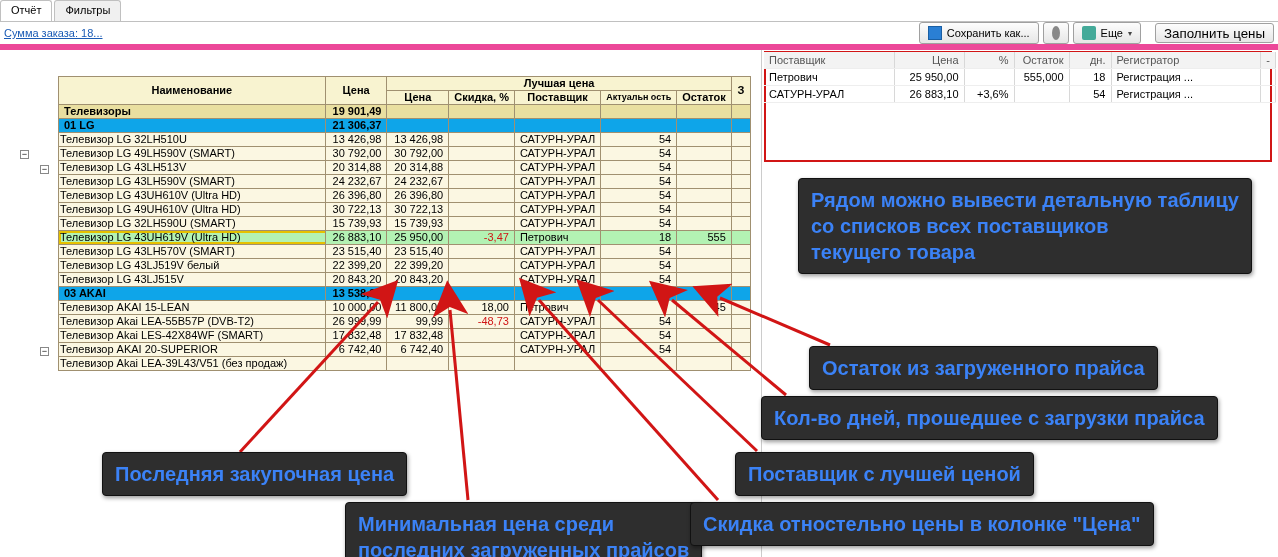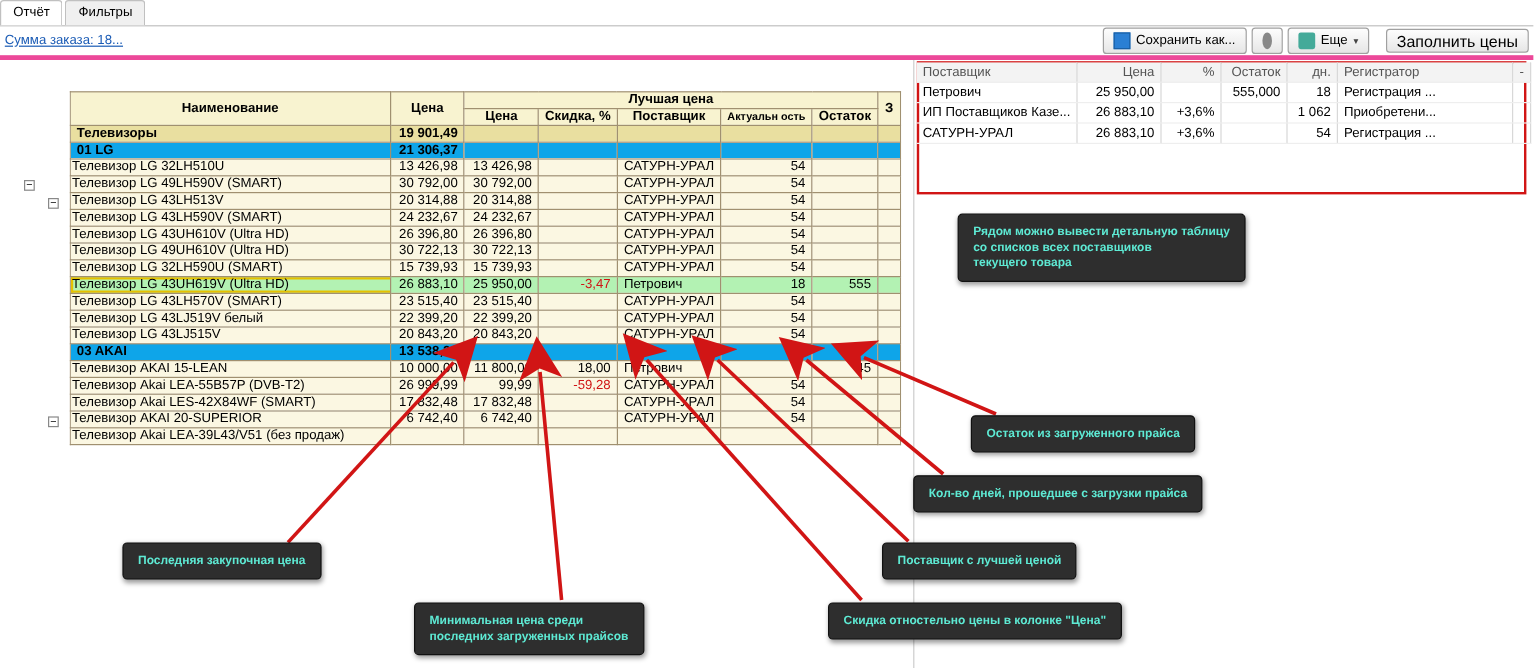--- a/index.html
+++ b/index.html
@@ -4,21 +4,21 @@
 <style>
   * { box-sizing: border-box; }
   body { margin: 0; font-family: Arial, sans-serif; font-size: 11px; background: #fff; color: #000; width: 1278px; height: 557px; position: relative; overflow: hidden; }
 
   
   .tabs { display: flex; border-bottom: 1px solid #c0c0c0; height: 22px; }
   .tab { padding: 3px 10px; border: 1px solid #c0c0c0; border-bottom: none; background: #f0f0f0; margin-right: 2px; border-radius: 3px 3px 0 0; cursor: pointer; }
   .tab.active { background: #fff; }
 
   
-  .toolbar { display: flex; align-items: center; height: 28px; padding: 2px 4px; gap: 4px; border-bottom: 4px solid #ec4899; }
+  .toolbar { display: flex; align-items: center; height: 28px; padding: 2px 4px; gap: 4px; border-bottom: 6px solid #ec4899; }
   .toolbar .sum-label { color: #1a5bb5; text-decoration: underline; flex: 0 0 auto; }
   .toolbar .spacer { flex: 1 1 auto; }
   .btn { display: inline-flex; align-items: center; gap: 5px; height: 22px; padding: 0 8px; border: 1px solid #a0a0a0; border-radius: 3px; background: linear-gradient(#fdfdfd,#e6e6e6); cursor: pointer; font-size: 11px; }
   .btn .ic { display: inline-block; width: 14px; height: 14px; }
   .ic-filter { background: linear-gradient(#5bd,#39c); clip-path: polygon(0 0,100% 0,60% 50%,60% 100%,40% 100%,40% 50%); }
   .ic-save { background: #2a7fd4; border: 1px solid #1a5fa4; }
   .ic-gear { background: #888; border-radius: 50%; }
   .ic-more { background: #4a9; border-radius: 2px; }
   .drop { font-size: 8px; color: #444; }
 
@@ -62,21 +62,21 @@
   
   .fill-btn { display: inline-flex; align-items: center; padding: 0 8px; height: 20px; border: 1px solid #a0a0a0; border-radius: 3px; background: linear-gradient(#fdfdfd,#e6e6e6); cursor: pointer; margin-bottom: 2px; }
   .right-box { border: 2px solid #d11515; position: absolute; left: 2px; top: 1px; right: 6px; height: 111px; }
   table.sup { border-collapse: collapse; width: 100%; }
   table.sup th, table.sup td { border-right: 1px solid #d8d8d8; border-bottom: 1px solid #eee; padding: 2px 5px; height: 16px; font-size: 11px; white-space: nowrap; }
   table.sup th { background: #f3f3f3; font-weight: normal; color: #555; text-align: left; }
   table.sup td.num { text-align: right; }
   .sc-name { width: 130px; } .sc-price { width: 70px; } .sc-pct { width: 50px; } .sc-rem { width: 55px; } .sc-dn { width: 42px; } .sc-reg { }
 
   
-  .callout { position: absolute; background: #2e2e2e; color: #5eead4; padding: 8px 12px; border: 1px solid #111; border-radius: 4px; font-size: 10px; font-weight: bold; line-height: 1.3; box-shadow: 1px 2px 4px rgba(0,0,0,.4); z-index: 40; }
+  .callout { position: absolute; background: #2e2e2e; color: #3b82f6; padding: 8px 12px; border: 1px solid #111; border-radius: 4px; font-size: 20px; font-weight: bold; line-height: 1.3; box-shadow: 1px 2px 4px rgba(0,0,0,.4); z-index: 40; }
   svg.arrows { position: absolute; left: 0; top: 0; width: 1278px; height: 557px; pointer-events: none; z-index: 30; }
 </style>
 </head>
 <body>
 
 <div class="tabs">
   <div class="tab active">Отчёт</div>
   <div class="tab">Фильтры</div>
 </div>
 
@@ -291,21 +291,21 @@
               <td class="num">18,00</td>
               <td class="col-supp">Петрович</td>
               <td class="num"></td>
               <td class="num">45</td>
               <td></td>
             </tr>
             <tr class="lvl2">
               <td class="col-name">Телевизор Akai LEA-55B57P (DVB-T2)</td>
               <td class="num">26 999,99</td>
               <td class="num">99,99</td>
-              <td class="num"><span class="neg">-59,28</span></td>
+              <td class="num"><span class="neg">-48,73</span></td>
               <td class="col-supp">САТУРН-УРАЛ</td>
               <td class="num">54</td>
               <td class="num"></td>
               <td></td>
             </tr>
             <tr class="lvl2">
               <td class="col-name">Телевизор Akai LES-42X84WF (SMART)</td>
               <td class="num">17 832,48</td>
               <td class="num">17 832,48</td>
               <td class="num"></td>
@@ -366,29 +366,20 @@
           <tr>
             <td>Петрович</td>
             <td class="num">25 950,00</td>
             <td class="num"></td>
             <td class="num">555,000</td>
             <td class="num">18</td>
             <td>Регистрация ...</td>
             <td></td>
           </tr>
           <tr>
-            <td>ИП Поставщиков Казе...</td>
-            <td class="num">26 883,10</td>
-            <td class="num">+3,6%</td>
-            <td class="num"></td>
-            <td class="num">1 062</td>
-            <td>Приобретени...</td>
-            <td></td>
-          </tr>
-          <tr>
             <td>САТУРН-УРАЛ</td>
             <td class="num">26 883,10</td>
             <td class="num">+3,6%</td>
             <td class="num"></td>
             <td class="num">54</td>
             <td>Регистрация ...</td>
             <td></td>
           </tr>
         </tbody>
     </table>

